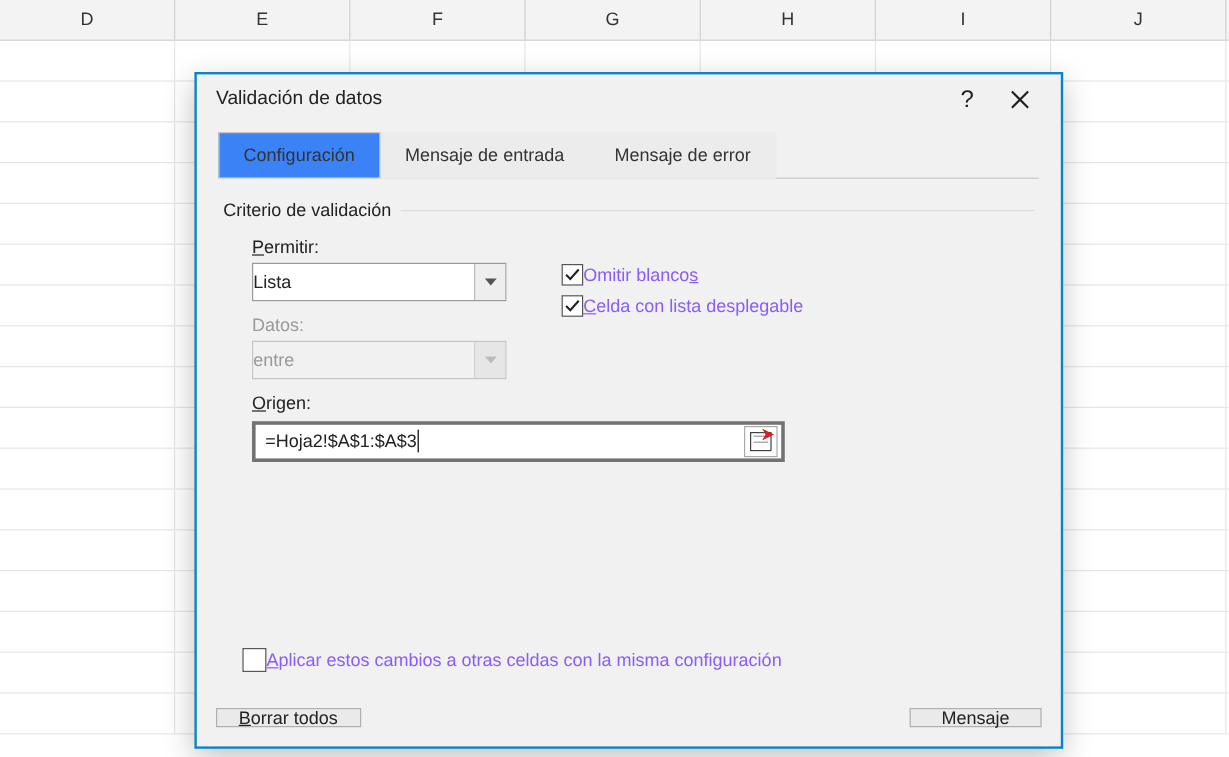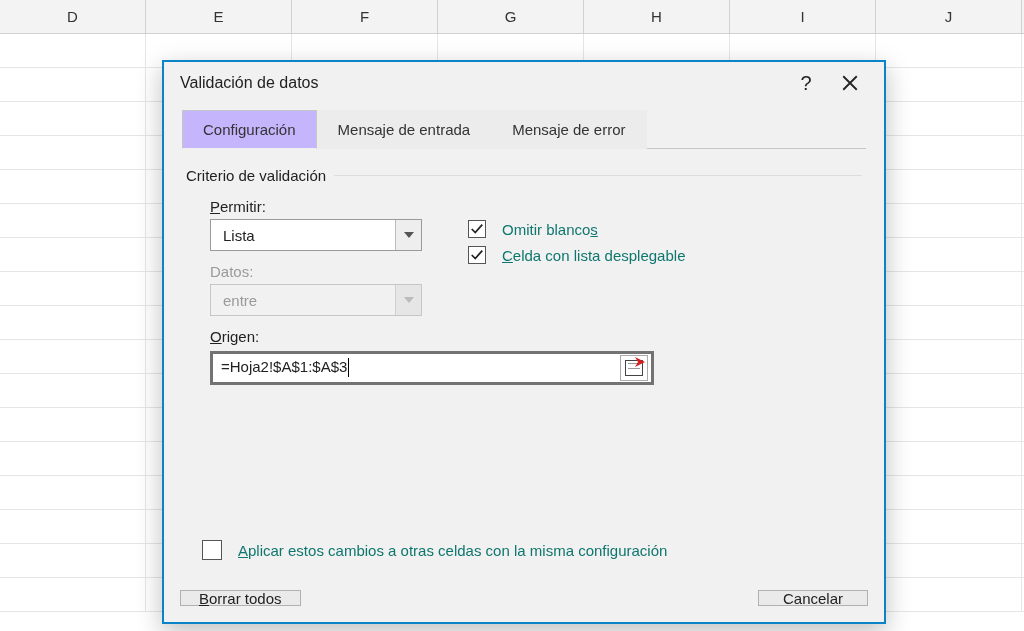--- a/index.html
+++ b/index.html
@@ -96,21 +96,21 @@
     padding: 10px 20px 10px 20px;
     font-size: 15px;
     color: #333;
     background: #ececec;
     border: 1px solid transparent;
     border-bottom: none;
     margin-bottom: -1px;
     position: relative;
   }
   .tab.active {
-    background: #c4b5fd;
+    background: #3b82f6;
     border-color: #c6c6c6;
     border-bottom: 1px solid #f1f1f1;
   }
   .tab + .tab { margin-left: 0; }
   
   .group {
     margin-top: 18px;
     padding: 0 4px;
   }
   .group-legend-row {
@@ -154,21 +154,21 @@
     position: relative;
   }
   .select.disabled {
     background: #f1f1f1;
     border-color: #c6c6c6;
     color: #9a9a9a;
     gap: 44px;
   }
   .select-text {
     flex: 1;
-    padding: 0 12px;
+    padding: 0 0;
     font-size: 15px;
   }
   .select-btn {
     width: 26px;
     height: 100%;
     background: #eee;
     border-left: 1px solid #bcbcbc;
     display: flex;
     align-items: center;
     justify-content: center;
@@ -180,23 +180,23 @@
   .chev-down {
     width: 0; height: 0;
     border-left: 5px solid transparent;
     border-right: 5px solid transparent;
     border-top: 6px solid #555;
   }
   .select.disabled .chev-down { border-top-color: #bbb; }
   .checkbox {
     display: flex;
     align-items: center;
-    gap: 16px;
-    font-size: 15px;
-    color: #0f766e;
+    gap: 0;
+    font-size: 15px;
+    color: #8b5cf6;
     margin-bottom: 8px;
     padding-left: 16px;
   }
   .cb-box {
     width: 18px; height: 18px;
     border: 1px solid #555;
     background: #fff;
     display: flex;
     align-items: center;
     justify-content: center;
@@ -557,15 +557,15 @@
         <span><span class="underline">A</span>plicar estos cambios a otras celdas con la misma configuración</span>
       </label>
     </div>
   </div>
 
   <div class="button-row">
     <div class="btn">
         <span><span class="underline">B</span>orrar todos</span>
       </div>
     <div class="spacer"></div>
-    <div class="btn">Cancelar</div>
+    <div class="btn">Mensaje</div>
   </div>
 </div>
 
 </body></html>

